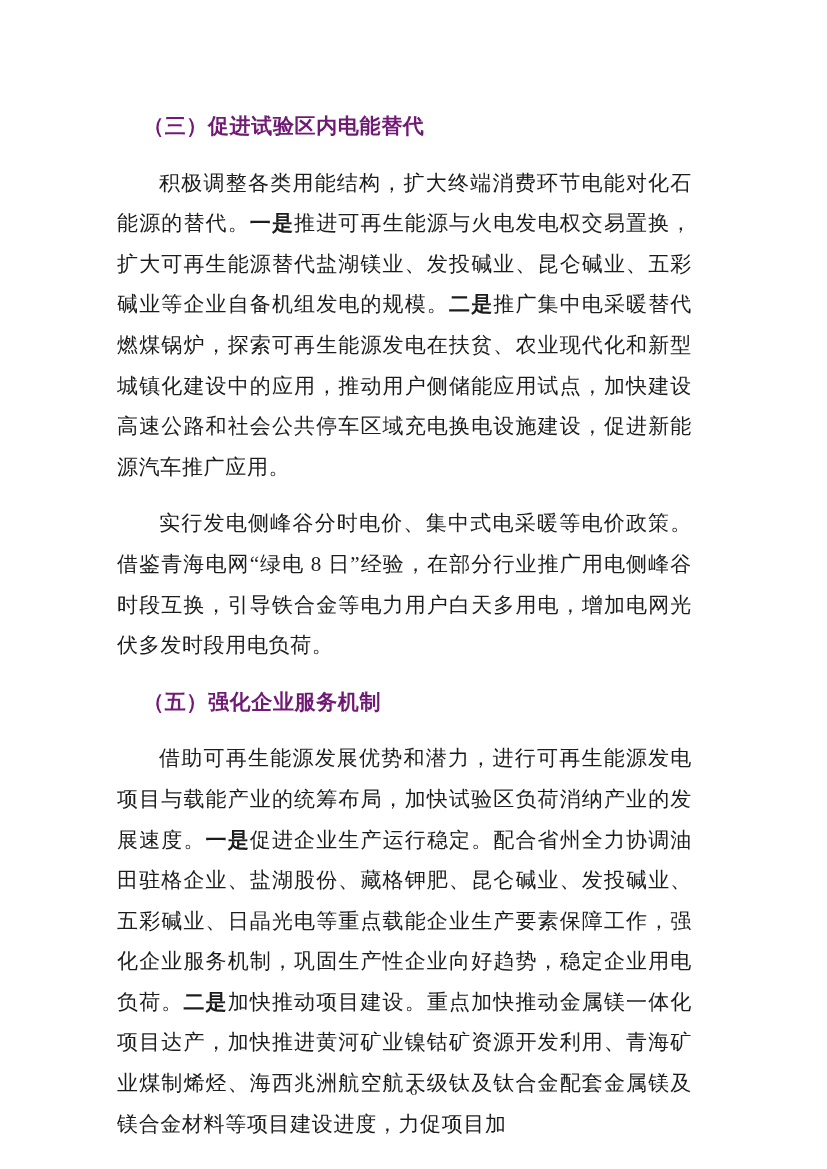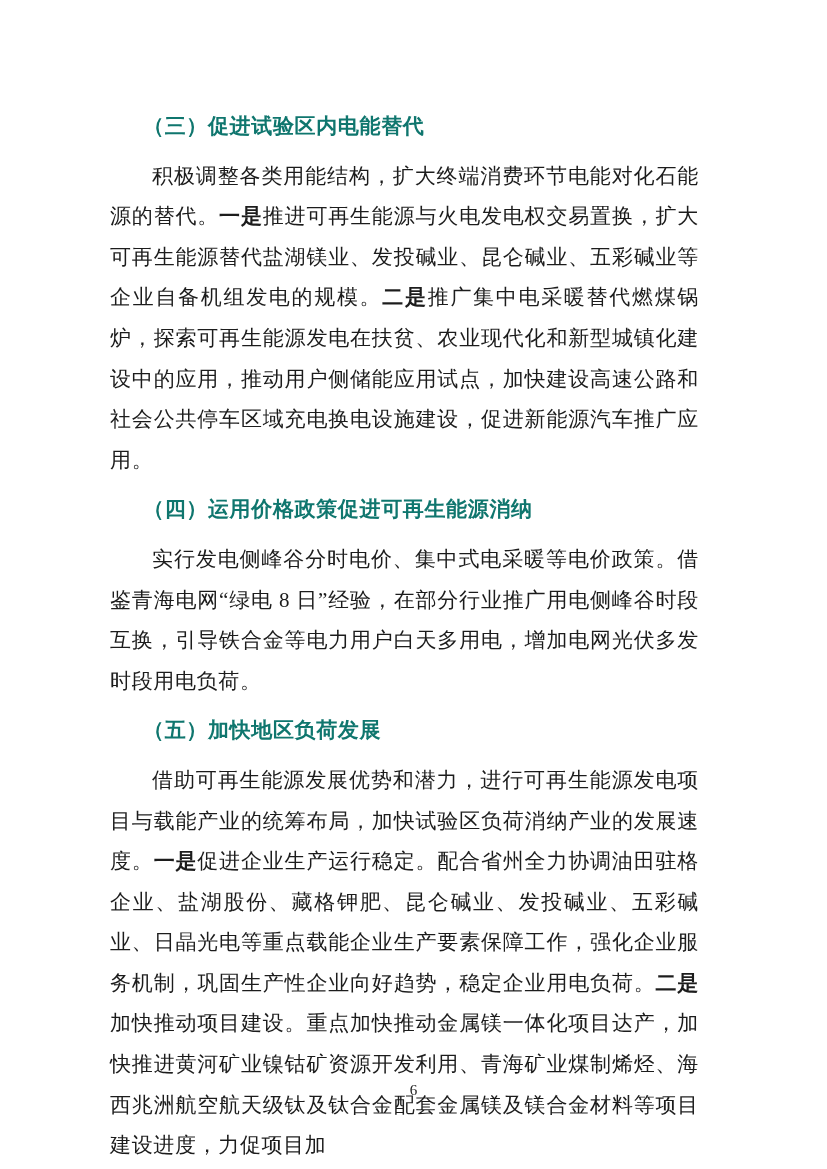--- a/index.html
+++ b/index.html
@@ -31,24 +31,24 @@
     margin: 0;
   }
   .heading {
     font-size: 21px;
     font-weight: bold;
     margin: 0;
     padding: 0;
     text-indent: 2em;
     line-height: 40.6px;
     letter-spacing: 0.65px;
-    color: #0f766e;
+    color: #701a75;
   }
   .para {
-    margin: 9px;
+    margin: 16px;
     padding: 0;
     text-indent: 2em;
   }
   .run {
     font-weight: normal;
   }
   .run.bold {
     font-weight: bold;
   }
   .footer {
@@ -65,24 +65,23 @@
 </head>
 <body>
 
 <div class="page">
   <main class="content" id="doc-content">
       <section class="section">
         <h2 class="heading">（三）促进试验区内电能替代</h2>
         <p class="para"><span class="run">积极调整各类用能结构，扩大终端消费环节电能对化石能源的替代。</span><span class="run bold">一是</span><span class="run">推进可再生能源与火电发电权交易置换，扩大可再生能源替代盐湖镁业、发投碱业、昆仑碱业、五彩碱业等企业自备机组发电的规模。</span><span class="run bold">二是</span><span class="run">推广集中电采暖替代燃煤锅炉，探索可再生能源发电在扶贫、农业现代化和新型城镇化建设中的应用，推动用户侧储能应用试点，加快建设高速公路和社会公共停车区域充电换电设施建设，促进新能源汽车推广应用。</span></p>
       </section>
       <section class="section">
-        <h2 class="heading">（四）运用价格政策促进可再生能源消纳</h2>
         <p class="para"><span class="run">实行发电侧峰谷分时电价、集中式电采暖等电价政策。借鉴青海电网“绿电 8 日”经验，在部分行业推广用电侧峰谷时段互换，引导铁合金等电力用户白天多用电，增加电网光伏多发时段用电负荷。</span></p>
       </section>
       <section class="section">
-        <h2 class="heading">（五）加快地区负荷发展</h2>
+        <h2 class="heading">（五）强化企业服务机制</h2>
         <p class="para"><span class="run">借助可再生能源发展优势和潜力，进行可再生能源发电项目与载能产业的统筹布局，加快试验区负荷消纳产业的发展速度。</span><span class="run bold">一是</span><span class="run">促进企业生产运行稳定。配合省州全力协调油田驻格企业、盐湖股份、藏格钾肥、昆仑碱业、发投碱业、五彩碱业、日晶光电等重点载能企业生产要素保障工作，强化企业服务机制，巩固生产性企业向好趋势，稳定企业用电负荷。</span><span class="run bold">二是</span><span class="run">加快推动项目建设。重点加快推动金属镁一体化项目达产，加快推进黄河矿业镍钴矿资源开发利用、青海矿业煤制烯烃、海西兆洲航空航天级钛及钛合金配套金属镁及镁合金材料等项目建设进度，力促项目加</span></p>
       </section>
     </main>
   <footer class="footer">
     <span>6</span>
   </footer>
 </div>
 
 </body></html>

